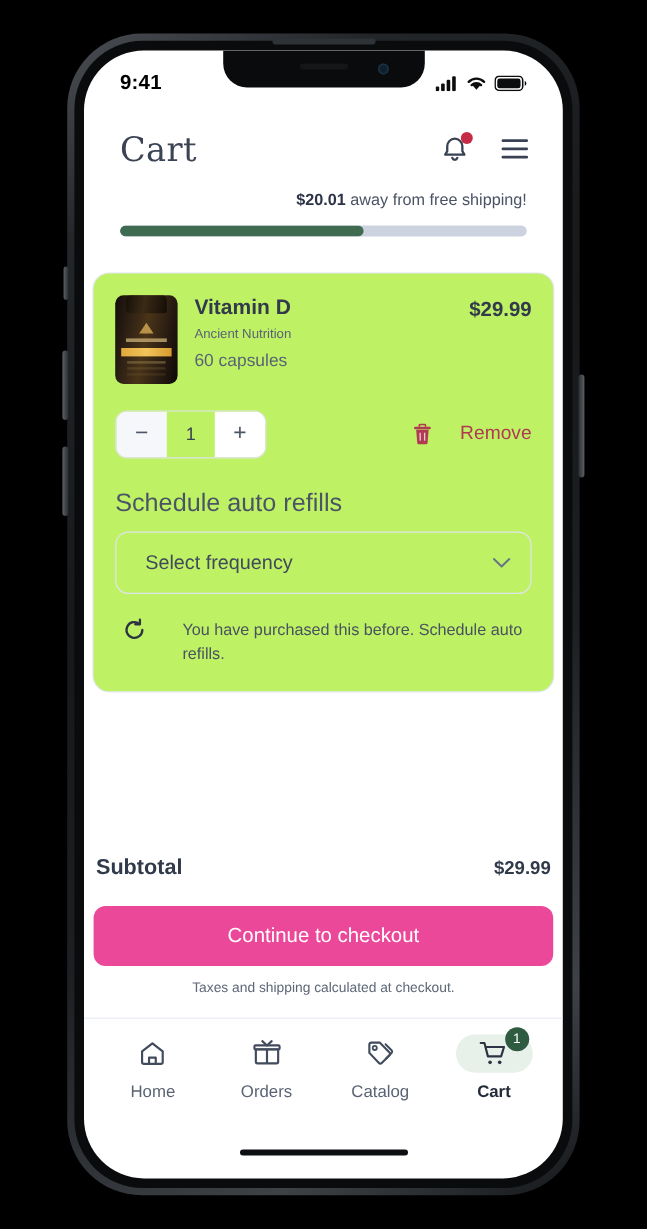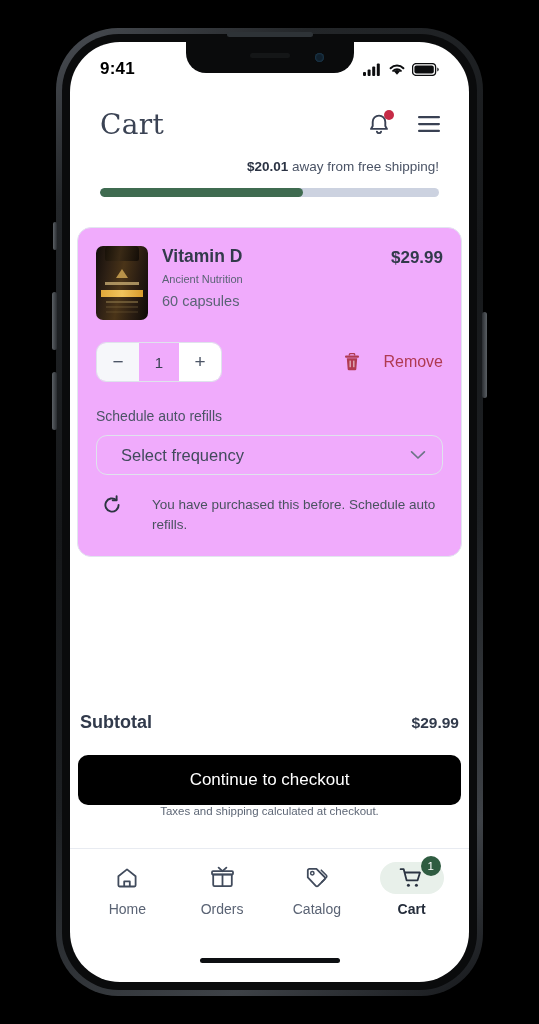--- a/index.html
+++ b/index.html
@@ -184,21 +184,21 @@
     background: #3f6b50;
   }
 
   
   .card {
     position: absolute;
     top: 185px; left: 7px;
     width: 385px;
     border: 1px solid #e2e6ef;
     border-radius: 14px;
-    background: #f0abfc;
+    background: #bef264;
     padding: 18px 18px 20px 18px;
   }
   .card-top { display: flex; align-items: flex-start; gap: 14px; }
   .bottle {
     width: 52px; height: 74px;
     border-radius: 7px;
     position: relative;
     flex-shrink: 0;
     background: linear-gradient(100deg,#120d0a 0%,#2c1f14 22%,#4a3418 48%,#2a1d12 74%,#0d0907 100%);
     overflow: hidden;
@@ -280,26 +280,26 @@
     color: #394152;
   }
   .remove-btn {
     display: flex; align-items: center; gap: 23px;
     color: #b03a52; font-size: 16px;
     cursor: pointer;
   }
 
   .refill-label {
     margin-top: 26px;
-    font-size: 14px;
+    font-size: 21px;
     color: #4b5465;
   }
   .select-box {
     margin-top: 11px;
-    height: 40px;
+    height: 52px;
     border: 1px solid #dfe3ec;
     border-radius: 11px;
     display: flex; align-items: center;
     justify-content: space-between;
     padding: 0 16px 0 24px;
     cursor: pointer;
   }
   .select-value {
     font-size: 16.5px; color: #414a5c;
   }
@@ -329,27 +329,28 @@
     font-size: 18px; font-weight: bold; color: #2f out;
     color: #313a4b;
   }
   .subtotal-value {
     font-size: 15.5px; font-weight: bold; color: #313a4b;
   }
   .checkout-btn {
     margin-top: 22px;
     height: 50px;
     border-radius: 10px;
-    background: #000000;
+    background: #ec4899;
     color: #ffffff;
     display: flex; align-items: center; justify-content: center;
     font-size: 17px;
     cursor: pointer;
   }
   .tax-note {
+    margin-top: 13px;
     text-align: center;
     font-size: 11.5px;
     color: #5e6776;
   }
 
   
   .tabbar {
     position: absolute;
     left: 0; right: 0; bottom: 52px;
     height: 82px;

